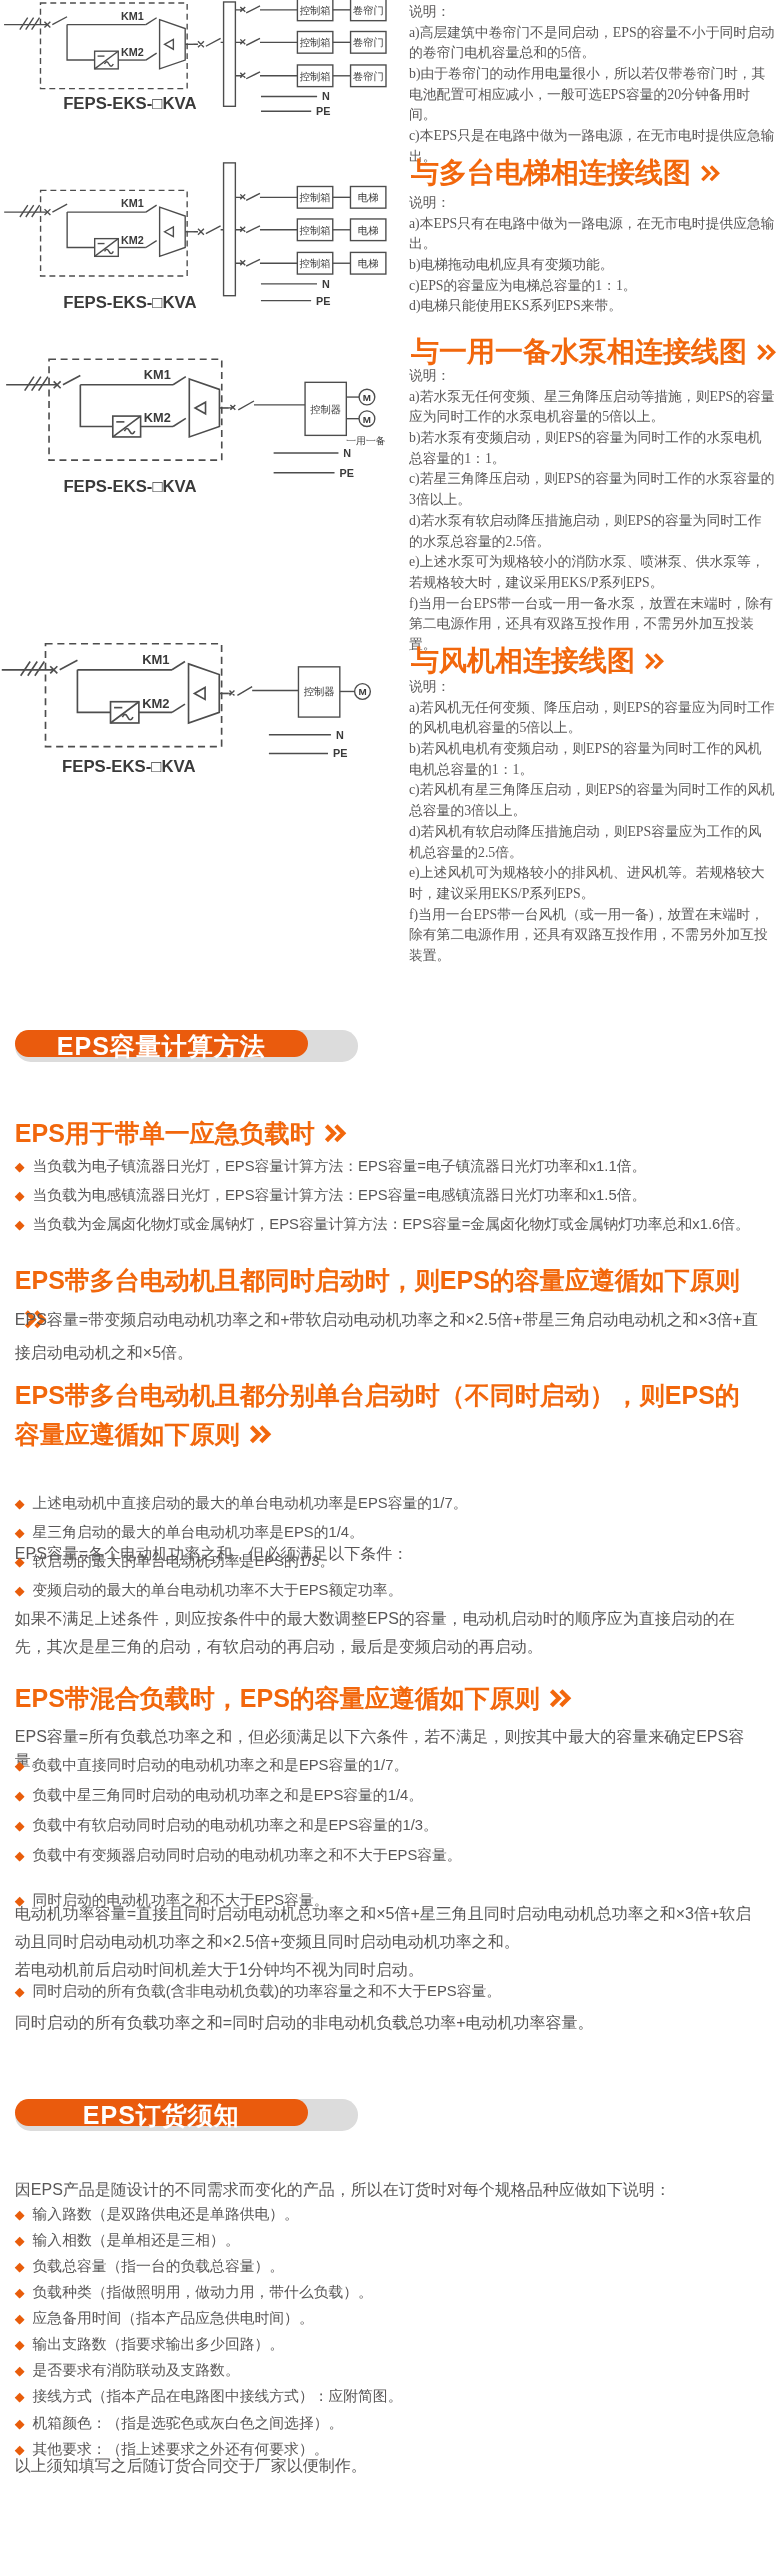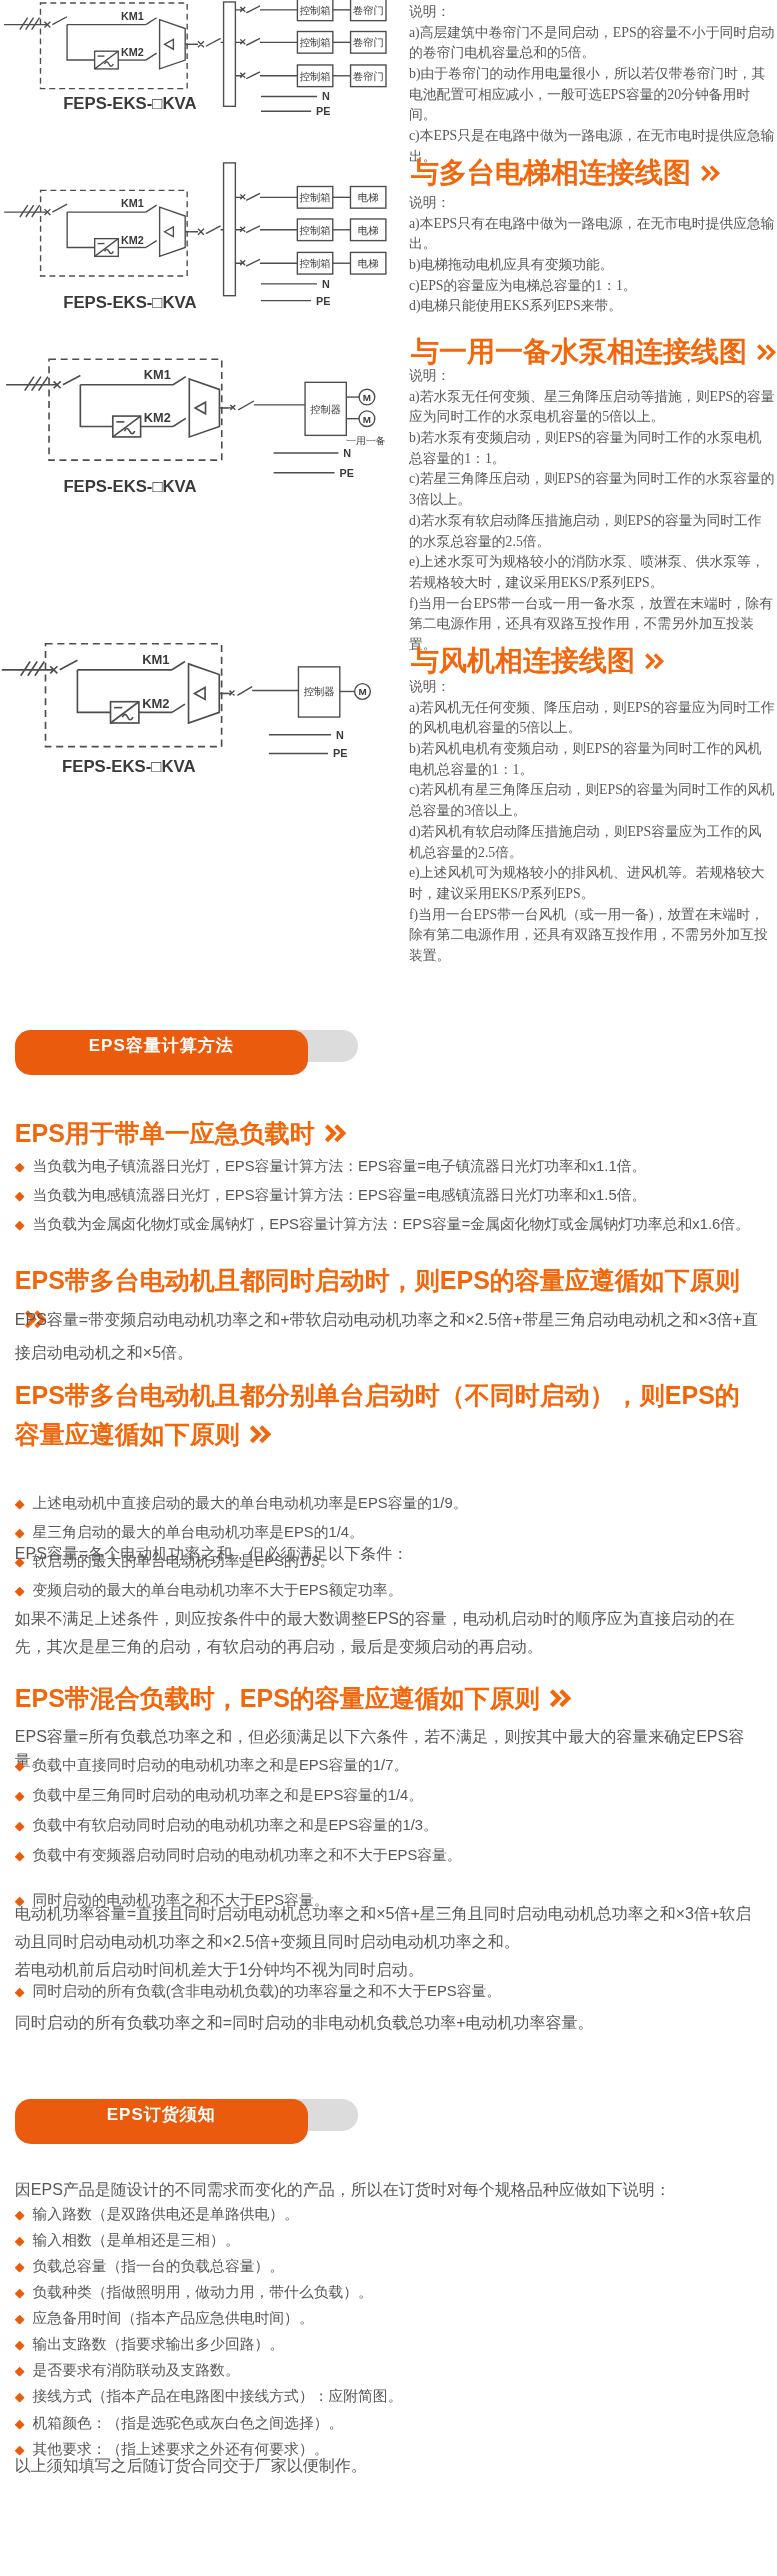--- a/index.html
+++ b/index.html
@@ -29,22 +29,22 @@
   .chev-sm path{stroke-width:4;}
   .chev-lg path{stroke-width:4.5;}
 
   
   .big-h{left:14.8px;width:750px;font-size:25px;font-weight:bold;color:#F2670C;line-height:1.5;}
   .big-h span{vertical-align:middle;}
 
   
   .banner{left:14.8px;width:343px;height:31.5px;}
   .banner-tail{position:absolute;left:0;top:0;width:343px;height:31.5px;background:#DCDCDC;border-radius:15.8px;}
-  .banner-pill{position:absolute;left:0;top:0;width:293px;height:45px;background:#EA5B0D;border-radius:15.8px;color:#fff;
-    font-size:17px;font-weight:bold;text-align:center;line-height:32.5px;letter-spacing:1px;}
+  .banner-pill{position:absolute;left:0;top:0;width:293px;height:27px;background:#EA5B0D;border-radius:15.8px;color:#fff;
+    font-size:25px;font-weight:bold;text-align:center;line-height:32.5px;letter-spacing:1px;}
 
   
   .para{left:14.8px;width:750px;font-size:16px;line-height:1.5;margin:0;color:#595757;}
   .para-wide{line-height:1.78;}
   ul.blist{left:14.8px;width:750px;list-style:none;margin:0;padding:0;font-size:14.8px;color:#595757;}
   ul.blist li{margin:0 0 12.8px 0;line-height:1.1;}
   ul.blist-tight li{margin-bottom:9.8px;}
   .diamond{color:#E85D0B;font-size:12.8px;margin-right:7.9px;}
 </style>
 </head>
@@ -276,21 +276,21 @@
   <div class="big-h abs" style="top:1375px">
     <span>EPS带多台电动机且都分别单台启动时（不同时启动），则EPS的容量应遵循如下原则</span><svg class="chev chev-lg" width="25.6" height="20.7" viewBox="0 0 26 22">
         <path d="M3 3 L11 11 L3 19"></path>
         <path d="M13 3 L21 11 L13 19"></path>
       </svg>
   </div>
 
   <p class="para abs" style="top:1542px">EPS容量=各个电动机功率之和，但必须满足以下条件：</p>
 
   <ul class="blist abs" style="top:1495px">
-    <li><span class="diamond">◆</span><span>上述电动机中直接启动的最大的单台电动机功率是EPS容量的1/9。</span></li>
+    <li><span class="diamond">◆</span><span>上述电动机中直接启动的最大的单台电动机功率是EPS容量的1/7。</span></li>
     <li><span class="diamond">◆</span><span>星三角启动的最大的单台电动机功率是EPS的1/4。</span></li>
     <li><span class="diamond">◆</span><span>软启动的最大的单台电动机功率是EPS的1/3。</span></li>
     <li><span class="diamond">◆</span><span>变频启动的最大的单台电动机功率不大于EPS额定功率。</span></li>
   </ul>
 
   <p class="para para-wide abs" style="top:1605px">如果不满足上述条件，则应按条件中的最大数调整EPS的容量，电动机启动时的顺序应为直接启动的在先，其次是星三角的启动，有软启动的再启动，最后是变频启动的再启动。</p>
 
   <div class="big-h abs" style="top:1678px">
     <span>EPS带混合负载时，EPS的容量应遵循如下原则</span><svg class="chev chev-lg" width="25.6" height="20.7" viewBox="0 0 26 22">
         <path d="M3 3 L11 11 L3 19"></path>

